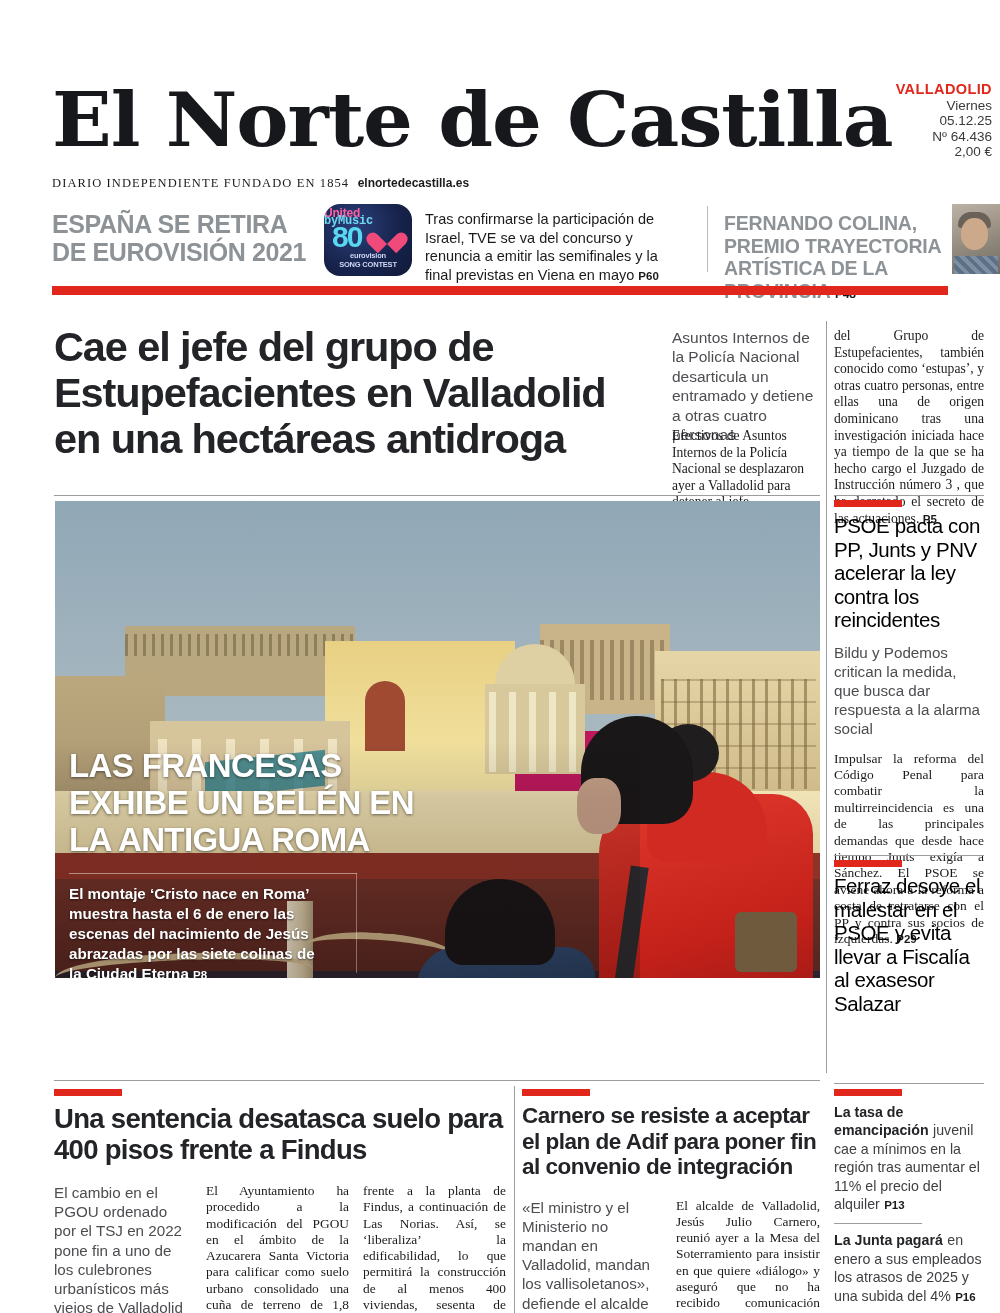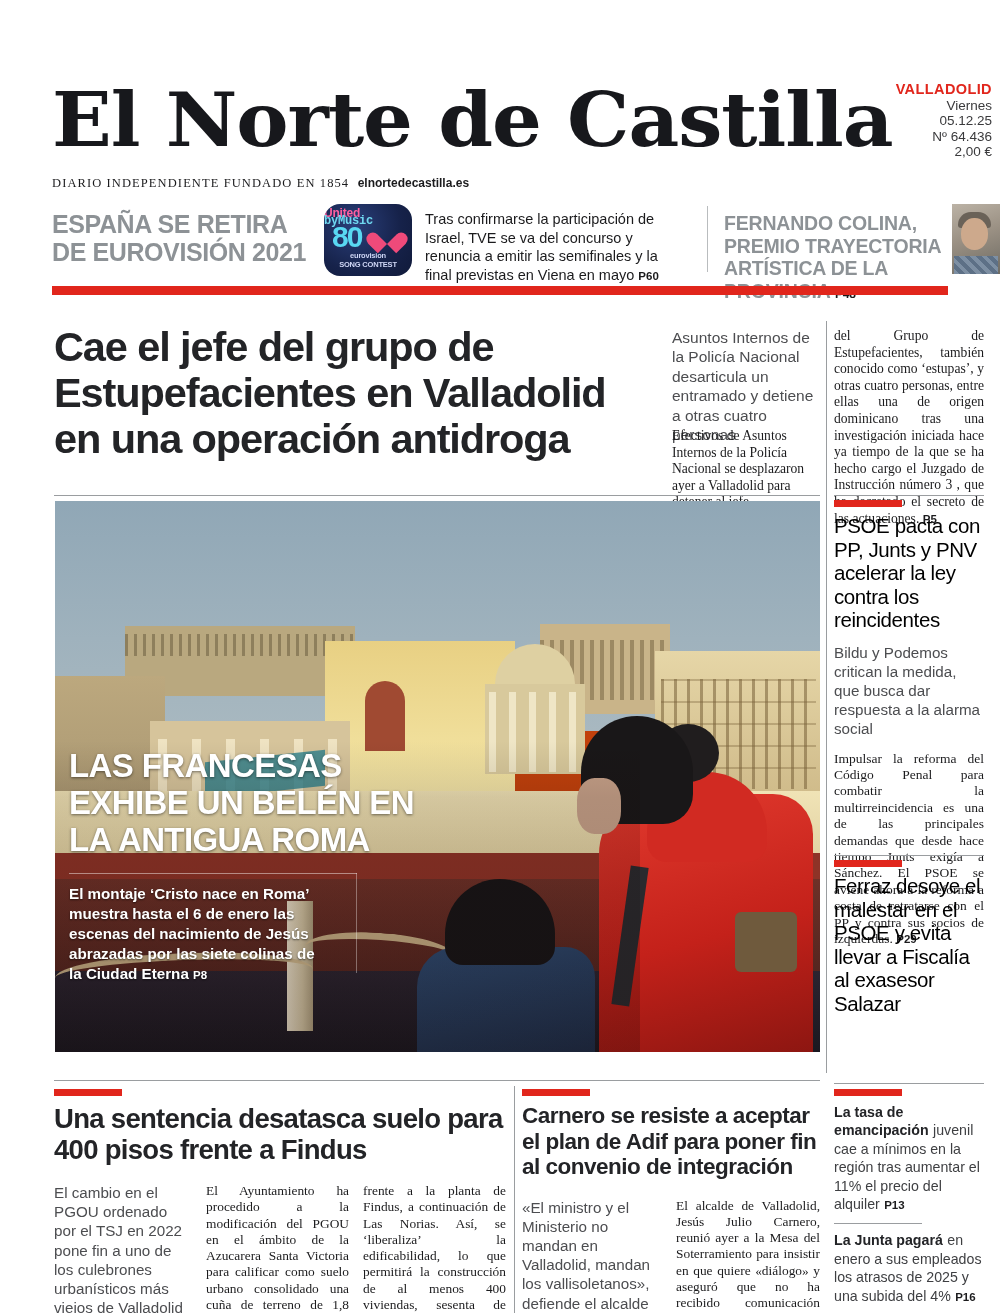--- a/index.html
+++ b/index.html
@@ -127,22 +127,22 @@
     font-family:"Liberation Serif", serif;
     font-size:13.6px;line-height:16.6px;color:#1b1b1d;text-align:justify;
   }
   .pg{font-family:"Liberation Sans",sans-serif;font-weight:800;font-size:11.5px;}
 
   .rule-top{position:absolute;left:54px;top:459px;width:766px;height:1px;background:#9a9da0;}
   .vline-main{position:absolute;left:826px;top:285px;width:1px;height:752px;background:#9a9da0;}
 
   
   .photo{
-    position:absolute;left:55px;top:465px;width:765px;height:551px;
-    overflow:hidden;background:#c2410c;
+    position:absolute;left:55px;top:465px;width:765px;height:477px;
+    overflow:hidden;background:#be185d;
   }
   .ph-sky{position:absolute;left:0;top:0;width:765px;height:230px;background:linear-gradient(180deg,#90a7b6 0%,#9fb2bd 60%,#a8b8c0 100%);}
   .ph-city{position:absolute;left:0;top:55px;width:765px;height:195px;}
   .ph-wall-left{position:absolute;left:0;top:120px;width:110px;height:200px;background:linear-gradient(180deg,#bca87e 0%,#a08f6c 100%);}
   .ph-yellow{position:absolute;left:270px;top:85px;width:190px;height:225px;background:linear-gradient(180deg,#e8d083 0%,#f2e2a0 55%,#f7eebe 100%);}
   .ph-arch{position:absolute;left:310px;top:125px;width:40px;height:70px;border-radius:20px 20px 0 0;background:#a04a32;}
   .ph-coliseum{position:absolute;left:485px;top:68px;width:130px;height:90px;background:#c9b489;}
   .ph-coliseum:after{
     content:"";position:absolute;left:0;top:16px;width:130px;height:60px;
     background:repeating-linear-gradient(90deg,#8d7a55 0 4px,transparent 4px 10px);
@@ -338,21 +338,21 @@
 
     <div class="colina-photo">
       <div class="hair"></div>
       <div class="face"></div>
       <div class="shirt"></div>
     </div>
   </div>
 
   <div class="redbar"></div>
 
-  <div class="lead-head">Cae el jefe del grupo de Estupefacientes en Valladolid en una operación antidroga</div>
+  <div class="lead-head">Cae el jefe del grupo de Estupefacientes en Valladolid en una hectáreas antidroga</div>
 
   <div class="lead-sub">Asuntos Internos de la Policía Nacional desarticula un entramado y detiene a otras cuatro personas</div>
 
   <div class="lead-sub2">Efectivos de Asuntos Internos de la Policía Nacional se desplazaron ayer a Valladolid para detener al jefe</div>
 
   <div class="lead-col3">
     <span>del Grupo de Estupefacientes, también conocido como ‘estupas’, y otras cuatro personas, entre ellas una de origen dominicano tras una investigación iniciada hace ya tiempo de la que se ha hecho cargo el Juzgado de Instrucción número 3 , que ha decretado el secreto de las actuaciones.</span>
     <span class="pg">P5</span>
   </div>
 

